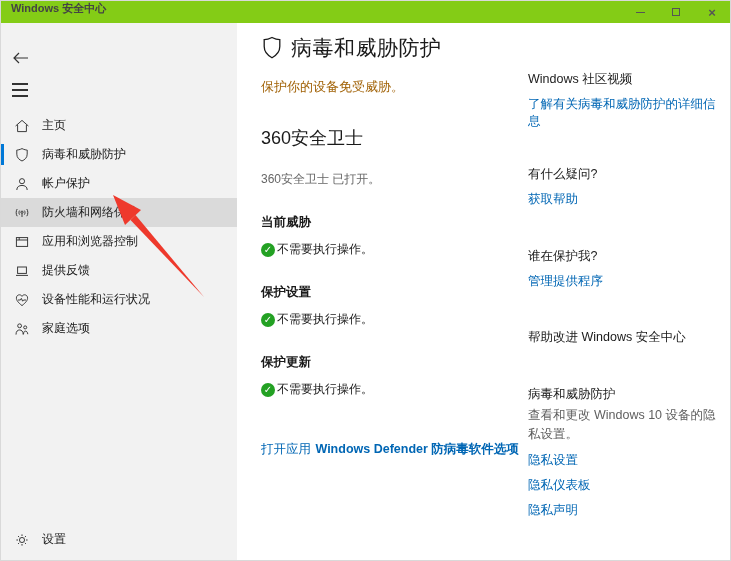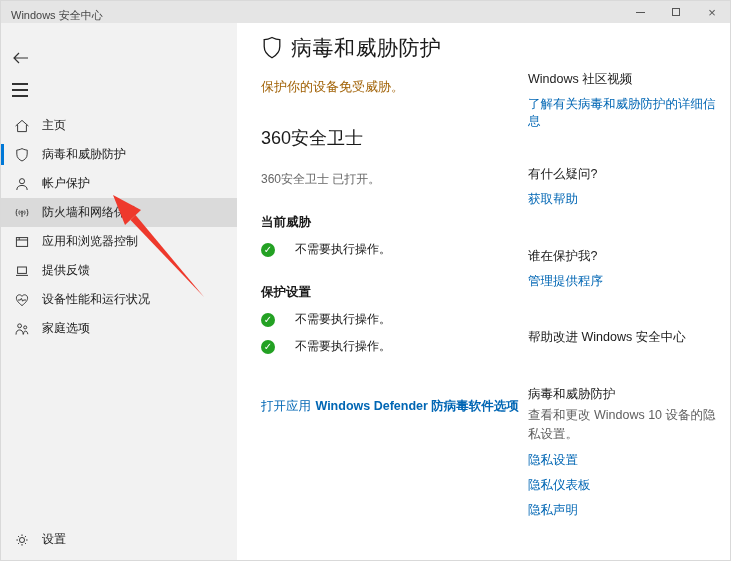--- a/index.html
+++ b/index.html
@@ -12,22 +12,22 @@
   }
   #window {
     position: relative;
     width: 731px; height: 561px;
     background: #fff;
     border: 1px solid #d9d9d9;
   }
   
   .titlebar {
     position: absolute; top: 0; left: 0; right: 0; height: 22px;
-    background: #e5e5e5;
-    display: flex; align-items: flex-end;
+    background: #84cc16;
+    display: flex; align-items: flex-start; font-weight: bold;
   }
   .titlebar-text {
     font-size: 11px; color: #444; padding-left: 10px; flex: 1;
   }
   .win-controls { display: flex; height: 100%; }
   .win-btn {
     width: 36px; height: 100%;
     display: flex; align-items: center; justify-content: center;
     color: #555; font-size: 12px; cursor: pointer;
   }
@@ -87,21 +87,21 @@
   .provider-name { font-size: 18px; margin-top: 30px; }
   .provider-status { font-size: 12px; color: #666; margin-top: 21px; }
   .section-title { font-size: 12.5px; font-weight: bold; margin-top: 26px; }
   .status-row { display: flex; align-items: center; margin-top: 10px; }
   .check-circle {
     width: 14px; height: 14px; border-radius: 50%;
     background: var(--ok-green);
     color: #fff; font-size: 10px; line-height: 14px; text-align: center;
     flex: 0 0 auto;
   }
-  .status-text { font-size: 12px; margin-left: 20px; color: #1a1a1a; }
+  .status-text { font-size: 12px; margin-left: 2px; color: #1a1a1a; }
   .link { color: var(--link-blue); font-size: 12.5px; text-decoration: none; cursor: pointer; display: inline-block; }
   .open-app { margin-top: 14px; }
   .defender-link { margin-top: 43px; font-weight: bold; font-size: 12.5px; }
   
   .aside-col { position: absolute; left: 291px; top: 48px; width: 196px; }
   .aside-heading { font-size: 12.5px; color: #1a1a1a; }
   .aside-desc { font-size: 12.5px; color: #5f5f5f; margin-top: 3px; line-height: 1.5; }
   .aside-col .link { margin-top: 8px; }
   .ag2 { margin-top: 36px; }
   .ag3 { margin-top: 40px; }
@@ -269,20 +269,21 @@
         <span class="check-circle">✓</span>
         <span class="status-text">不需要执行操作。</span>
       </div>
 
       <div class="section-title">保护设置</div>
       <div class="status-row">
         <span class="check-circle">✓</span>
         <span class="status-text">不需要执行操作。</span>
       </div>
 
+      <div class="section-title">保护更新</div>
       <div class="status-row">
         <span class="check-circle">✓</span>
         <span class="status-text">不需要执行操作。</span>
       </div>
 
       <a class="link open-app">打开应用</a>
 
       <a class="link defender-link">Windows Defender 防病毒软件选项</a>
     </div>
 

